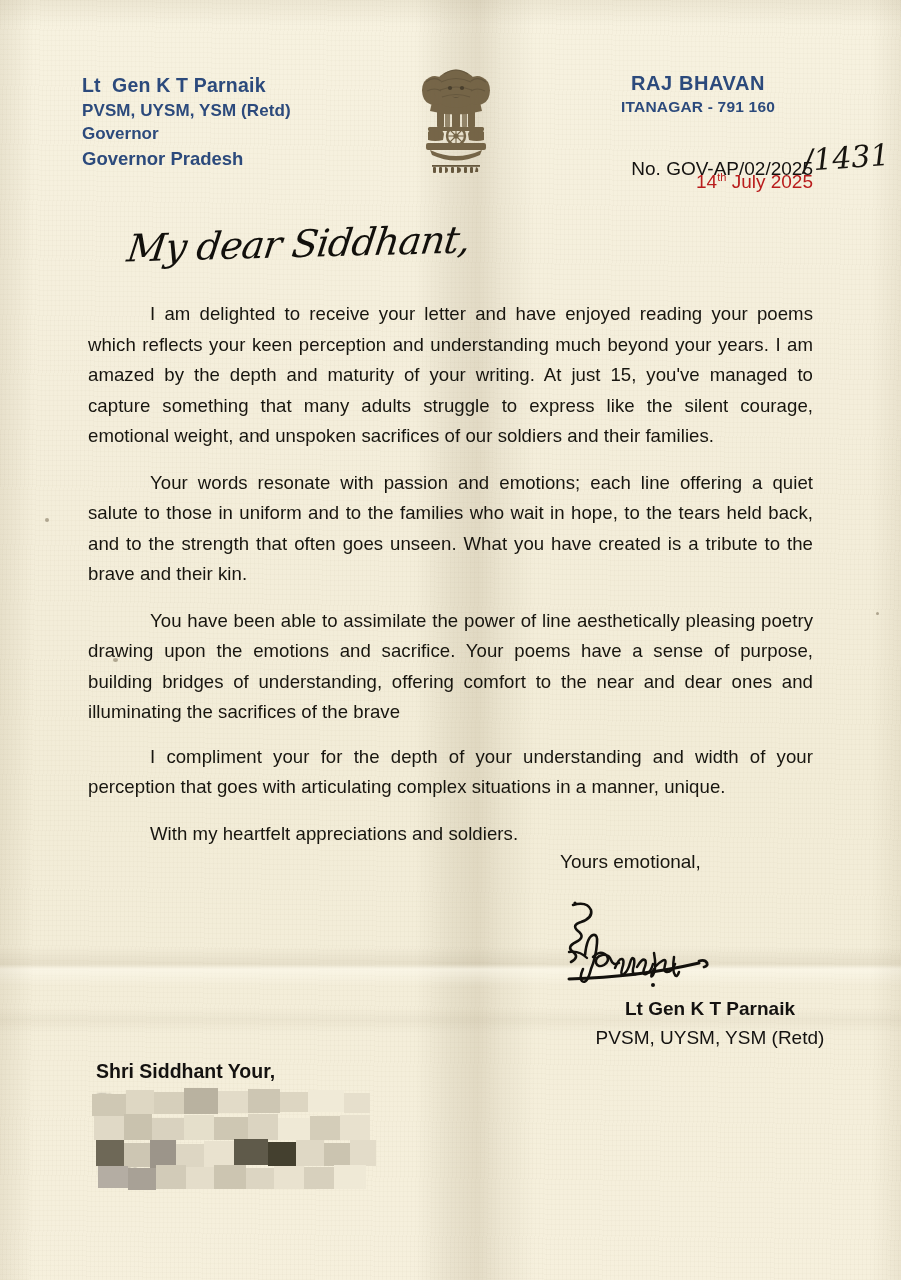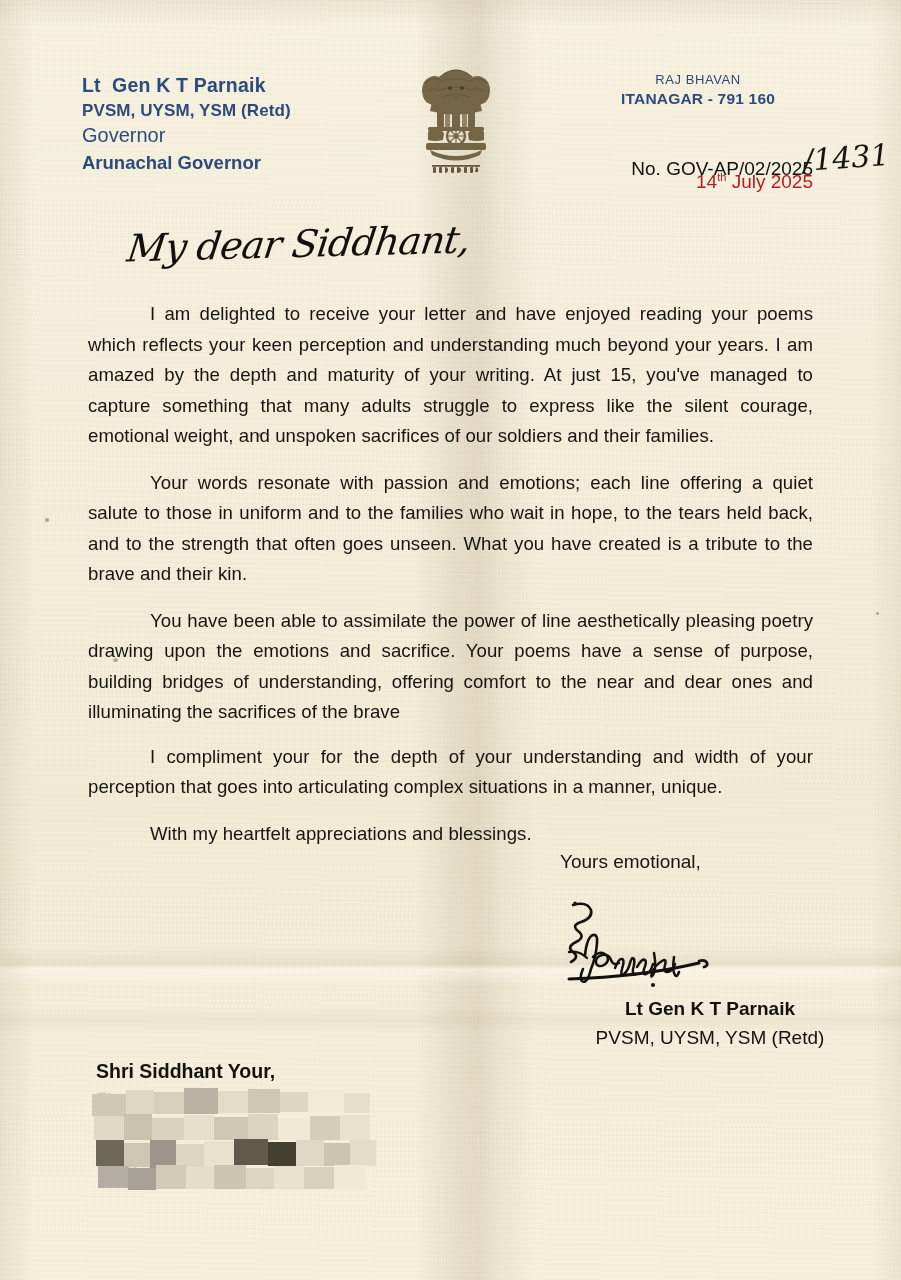--- a/index.html
+++ b/index.html
@@ -91,22 +91,22 @@
     font-weight: bold;
     letter-spacing: .2px;
     white-space: pre;
   }
   .lh-awards {
     font-size: 17px;
     font-weight: bold;
     letter-spacing: .1px;
   }
   .lh-role {
-    font-size: 20px;
-    font-weight: normal;
+    font-size: 17px;
+    font-weight: bold;
   }
   .lh-state {
     font-size: 18.5px;
     font-weight: bold;
   }
 
   .emblem {
     position: absolute;
     left: 404px;
     top: 52px;
@@ -116,22 +116,22 @@
 
   .letterhead-right {
     position: absolute;
     right: 78px;
     top: 72px;
     text-align: center;
     color: #2c4a7c;
     width: 250px;
   }
   .rh-place {
-    font-size: 13px;
-    font-weight: normal;
+    font-size: 20px;
+    font-weight: bold;
     letter-spacing: .6px;
   }
   .rh-pin {
     font-size: 15.5px;
     font-weight: bold;
     letter-spacing: .2px;
     margin-top: 3px;
   }
 
   .refno {
@@ -293,21 +293,21 @@
   <div class="speck" style="left:45px;top:518px;width:4px;height:4px;"></div>
   <div class="speck" style="left:113px;top:658px;width:5px;height:4px;"></div>
   <div class="speck" style="left:257px;top:433px;width:4px;height:4px;"></div>
   <div class="speck" style="left:876px;top:612px;width:3px;height:3px;"></div>
   <div class="speck" style="left:352px;top:1098px;width:3px;height:9px;"></div>
 
   <div class="letterhead-left">
     <div class="lh-name">Lt  Gen K T Parnaik</div>
     <div class="lh-awards">PVSM, UYSM, YSM (Retd)</div>
     <div class="lh-role">Governor</div>
-    <div class="lh-state">Arunachal Governor</div>
+    <div class="lh-state">Governor Pradesh</div>
   </div>
 
   <svg class="emblem" viewBox="0 0 104 124">
     <g fill="#6d5c3e" opacity="0.93">
 
       <rect x="22" y="91" width="60" height="7" rx="2"></rect>
       <path d="M26 98 Q52 110 78 98 L76 103 Q52 114 28 103 Z"></path>
 
       <circle cx="52" cy="84" r="9" fill="none" stroke="#6d5c3e" stroke-width="2.4"></circle>
       <circle cx="52" cy="84" r="2.6"></circle>
@@ -374,22 +374,22 @@
   <div class="refno-hand">/1431</div>
 
   <div class="letterdate"><span>14</span><sup>th</sup><span> July 2025</span></div>
 
   <div class="salutation">My dear Siddhant,</div>
 
   <div class="body">
     <p>I am delighted to receive your letter and have enjoyed reading your poems which reflects your keen perception and understanding much beyond your years. I am amazed by the depth and maturity of your writing. At just 15, you've managed to capture something that many adults struggle to express like the silent courage, emotional weight, and unspoken sacrifices of our soldiers and their families.</p>
     <p>Your words resonate with passion and emotions; each line offering a quiet salute to those in uniform and to the families who wait in hope, to the tears held back, and to the strength that often goes unseen. What you have created is a tribute to the brave and their kin.</p>
     <p class="tight">You have been able to assimilate the power of line aesthetically pleasing poetry drawing upon the emotions and sacrifice. Your poems have a sense of purpose, building bridges of understanding, offering comfort to the near and dear ones and illuminating the sacrifices of the brave</p>
-    <p>I compliment your for the depth of your understanding and width of your perception that goes into articulating complex situations in a manner, unique.</p>
-    <p>With my heartfelt appreciations and blessings.</p>
+    <p>I compliment your for the depth of your understanding and width of your perception that goes with articulating complex situations in a manner, unique.</p>
+    <p>With my heartfelt appreciations and soldiers.</p>
   </div>
 
   <div class="closing">Yours emotional,</div>
 
   <svg class="sign-svg" viewBox="0 0 260 110">
     <g fill="none" stroke="#13110d" stroke-linecap="round" stroke-linejoin="round">
       <path d="M18 10 q14 -4 18 5 q2 8 -10 12 q-10 3 -3 9 q8 6 -2 11 q-10 5 -3 10 q7 5 -2 10" stroke-width="2.6"></path>
       <path d="M14 57 q10 -2 18 6" stroke-width="2.4"></path>
       <path d="M30 60 q2 -18 8 -20 q5 -1 4 8 q-1 14 -6 26 q-4 16 -9 12 q-3 -3 1 -12" stroke-width="2.6"></path>
       <path d="M38 62 q8 -8 14 -1 q3 5 -3 9 q-6 3 -8 -2 q-1 -6 6 -8 q7 -1 9 5 q2 6 8 3" stroke-width="2.5"></path>

